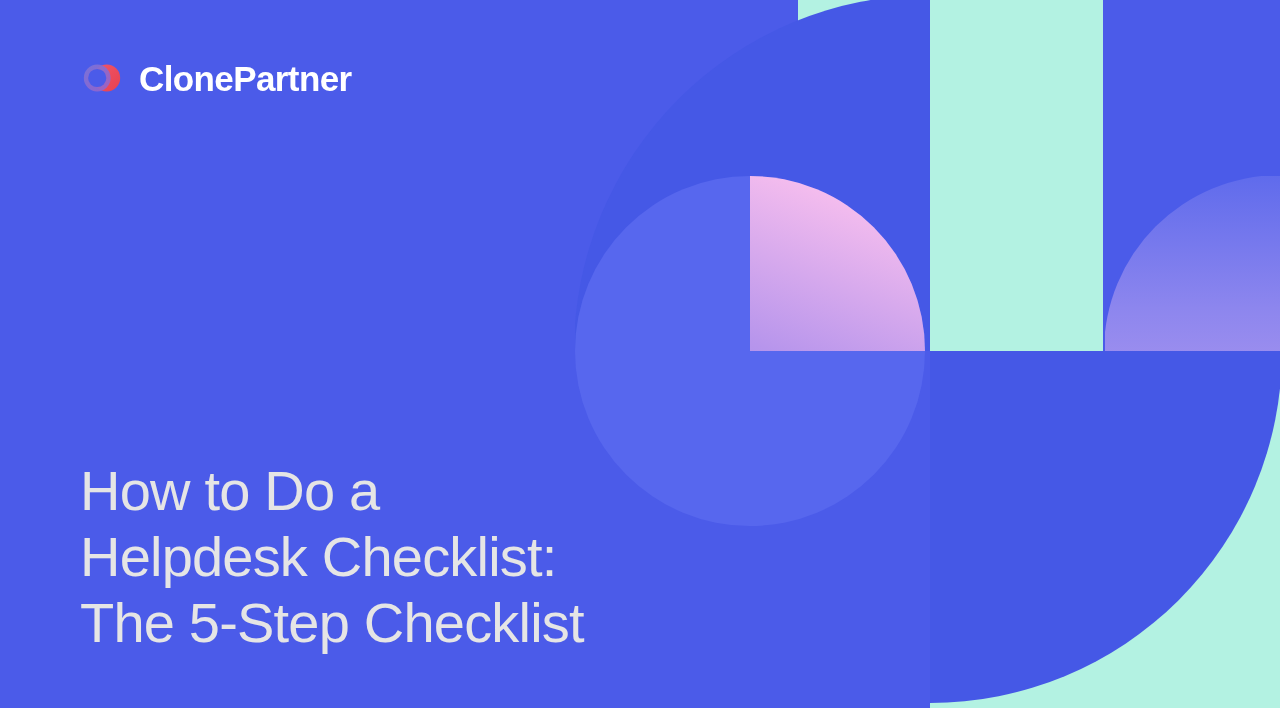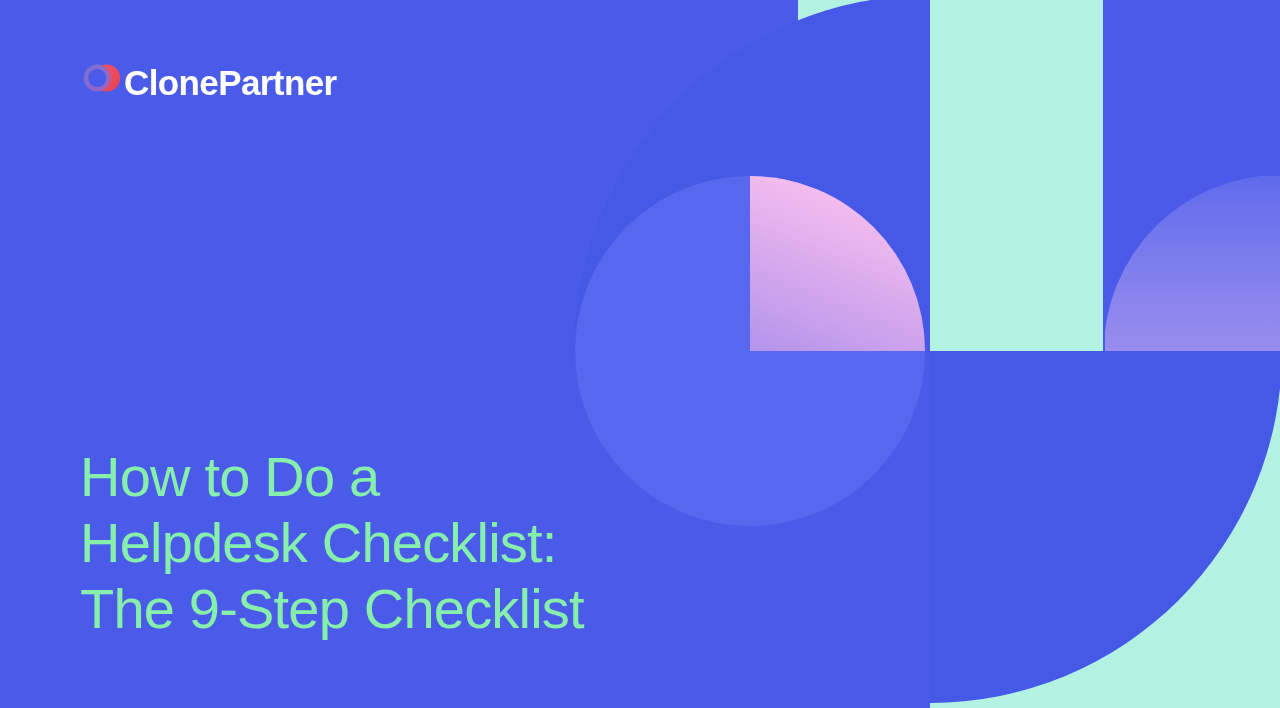--- a/index.html
+++ b/index.html
@@ -24,21 +24,22 @@
     height: 708px;
     pointer-events: none;
   }
 
   
   .logo-wrap {
     position: absolute;
     left: 80px;
     top: 56px;
     display: flex;
-    align-items: flex-end;
+    align-items: center;
+    gap: 15px;
     z-index: 40;
   }
   .logo-mark {
     width: 44px;
     height: 44px;
     flex: 0 0 44px;
     display: block;
   }
   .logo-text {
     color: #ffffff;
@@ -47,23 +48,23 @@
     letter-spacing: -0.6px;
     line-height: 1;
     white-space: nowrap;
     font-family: "Liberation Sans", sans-serif;
   }
 
   
   .headline {
     position: absolute;
     left: 80px;
-    top: 406px;
+    top: 420px;
     z-index: 40;
-    color: #86efac;
+    color: #e5e5e5;
     font-size: 56px;
     font-weight: 400;
     line-height: 1.18;
     letter-spacing: -0.8px;
     font-family: "Liberation Sans", sans-serif;
     max-width: 720px;
   }
   .headline .ln { display: block; white-space: nowrap; }
 </style>
 </head>
@@ -136,16 +137,16 @@
       <circle cx="28" cy="23" r="14" fill="url(#gradLogoDisc)"></circle>
       <circle cx="18" cy="23" r="14" fill="url(#gradLogoRing)" opacity="0.92"></circle>
       <circle cx="18" cy="23" r="9.5" fill="#4b5be9"></circle>
     </svg>
     <span class="logo-text">ClonePartner</span>
   </div>
 
   <h1 class="headline">
     <span class="ln">How to Do a</span>
     <span class="ln">Helpdesk Checklist:</span>
-    <span class="ln">The 9-Step Checklist</span>
+    <span class="ln">The 5-Step Checklist</span>
   </h1>
 
 </div>
 
 </body></html>

